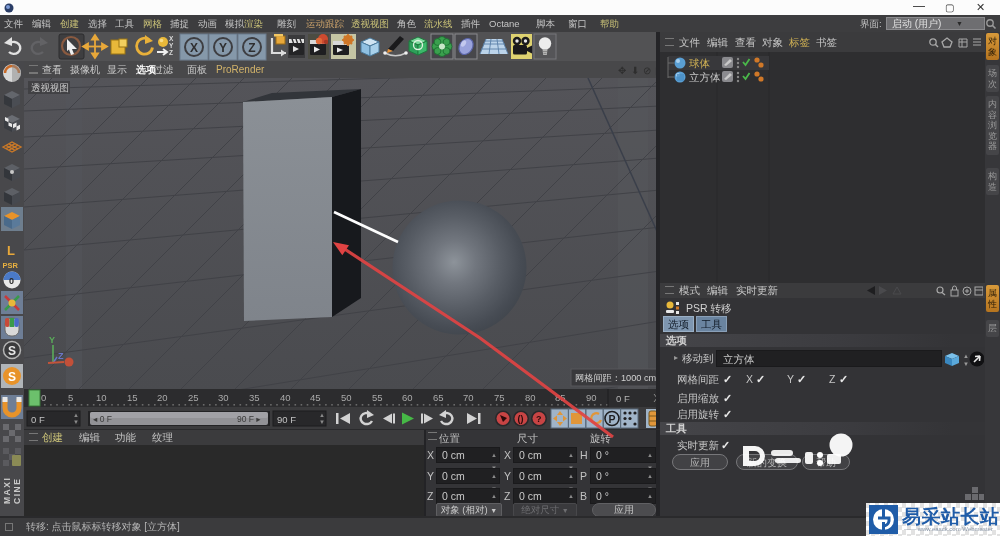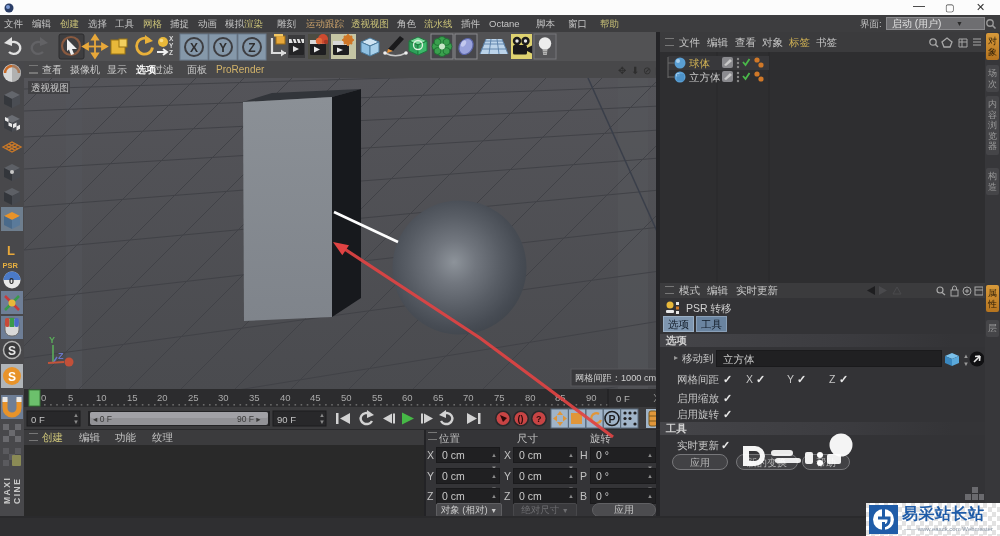--- a/index.html
+++ b/index.html
@@ -664,20 +664,24 @@
 <span class="abs" style="left:427px;top:490px;font-size:10.5px;color:#c3c3c3">Z</span>
 <div class="ifield" style="left:436px;top:488px;width:64px;height:16px;padding:1px 0 0 5px">0 cm<span style="position:absolute;right:2px;top:1px;font-size:6px;color:#8a8a8a">▲<br>▼</span></div>
 <span class="abs" style="left:504px;top:490px;font-size:10.5px;color:#c3c3c3">Z</span>
 <div class="ifield" style="left:513px;top:488px;width:64px;height:16px;padding:1px 0 0 5px">0 cm<span style="position:absolute;right:2px;top:1px;font-size:6px;color:#8a8a8a">▲<br>▼</span></div>
 <span class="abs" style="left:580px;top:490px;font-size:10.5px;color:#c3c3c3">B</span>
 <div class="ifield" style="left:590px;top:488px;width:66px;height:16px;padding:1px 0 0 5px">0 °<span style="position:absolute;right:2px;top:1px;font-size:6px;color:#8a8a8a">▲<br>▼</span></div>
 <div class="abs" style="left:436px;top:503px;width:66px;height:14px;background:#49494c;border:1px solid #5f5f62;border-radius:2px;color:#c9c9c9;font-size:9.5px;line-height:12px;text-align:center">对象 (相对) <span style="font-size:7px">▼</span></div>
 <div class="abs" style="left:513px;top:503px;width:64px;height:14px;background:#3a3a3d;border:1px solid #48484b;border-radius:2px;color:#6e6e71;font-size:9.5px;line-height:12px;text-align:center">绝对尺寸 <span style="font-size:7px">▼</span></div>
 <div class="abs" style="left:592px;top:503px;width:64px;height:14px;background:#4c4c4f;border:1px solid #606063;border-radius:7px;color:#c3c3c3;font-size:10px;line-height:12px;text-align:center">应用</div>
 
+<div class="abs statusbar">
+  <span style="position:absolute;left:5px;top:5px;width:8px;height:8px;border:1px solid #777"></span>
+  <span style="position:absolute;left:26px">转移:  点击鼠标标转移对象 [立方体]</span>
+</div>
 
 <div class="abs ompanel">
   <div class="panelhdr">
     <span style="position:absolute;left:5px;top:6px;width:9px;height:8px;border-top:1px solid #777;border-bottom:1px solid #777"></span>
     <span style="position:absolute;left:19px">文件</span>
     <span style="position:absolute;left:47px">编辑</span>
     <span style="position:absolute;left:75px">查看</span>
     <span style="position:absolute;left:102px">对象</span>
     <span style="position:absolute;left:129px;color:#d0b154">标签</span>
     <span style="position:absolute;left:156px">书签</span>
@@ -821,16 +825,16 @@
 <div class="abs" style="left:866px;top:503px;width:134px;height:33px;z-index:60;background:
   repeating-conic-gradient(#ffffff 0% 25%, #e2e2e2 0% 50%) 0 0/9px 9px">
   <div style="position:absolute;left:3px;top:2px;width:29px;height:29px;background:#1f5ca8"></div>
   <svg style="position:absolute;left:3px;top:2px" width="29" height="29">
     <circle cx="14.5" cy="14.5" r="10.5" fill="#fff"></circle>
     <path d="M14.5,4 a10.5,10.5 0 0 1 0,21" fill="none" stroke="#1f5ca8" stroke-width="0"></path>
     <rect x="13" y="3" width="3" height="9" fill="#1f5ca8"></rect>
     <rect x="13" y="17" width="3" height="9" fill="#1f5ca8"></rect>
     <path d="M9,13 h11 v3 a6,6 0 0 1 -6,5" fill="none" stroke="#1f5ca8" stroke-width="3"></path>
   </svg>
-  <span style="position:absolute;left:36px;top:1px;font-size:16px;font-weight:bold;color:#1f5ca8;letter-spacing:.5px">易采站长站</span>
+  <span style="position:absolute;left:36px;top:1px;font-size:19px;font-weight:bold;color:#1f5ca8;letter-spacing:.5px">易采站长站</span>
   <span style="position:absolute;left:38px;top:23px;font-size:6px;color:#8a97a8">—— www.easck.com Webmaster</span>
 </div>
 </div>
 
 </body></html>

